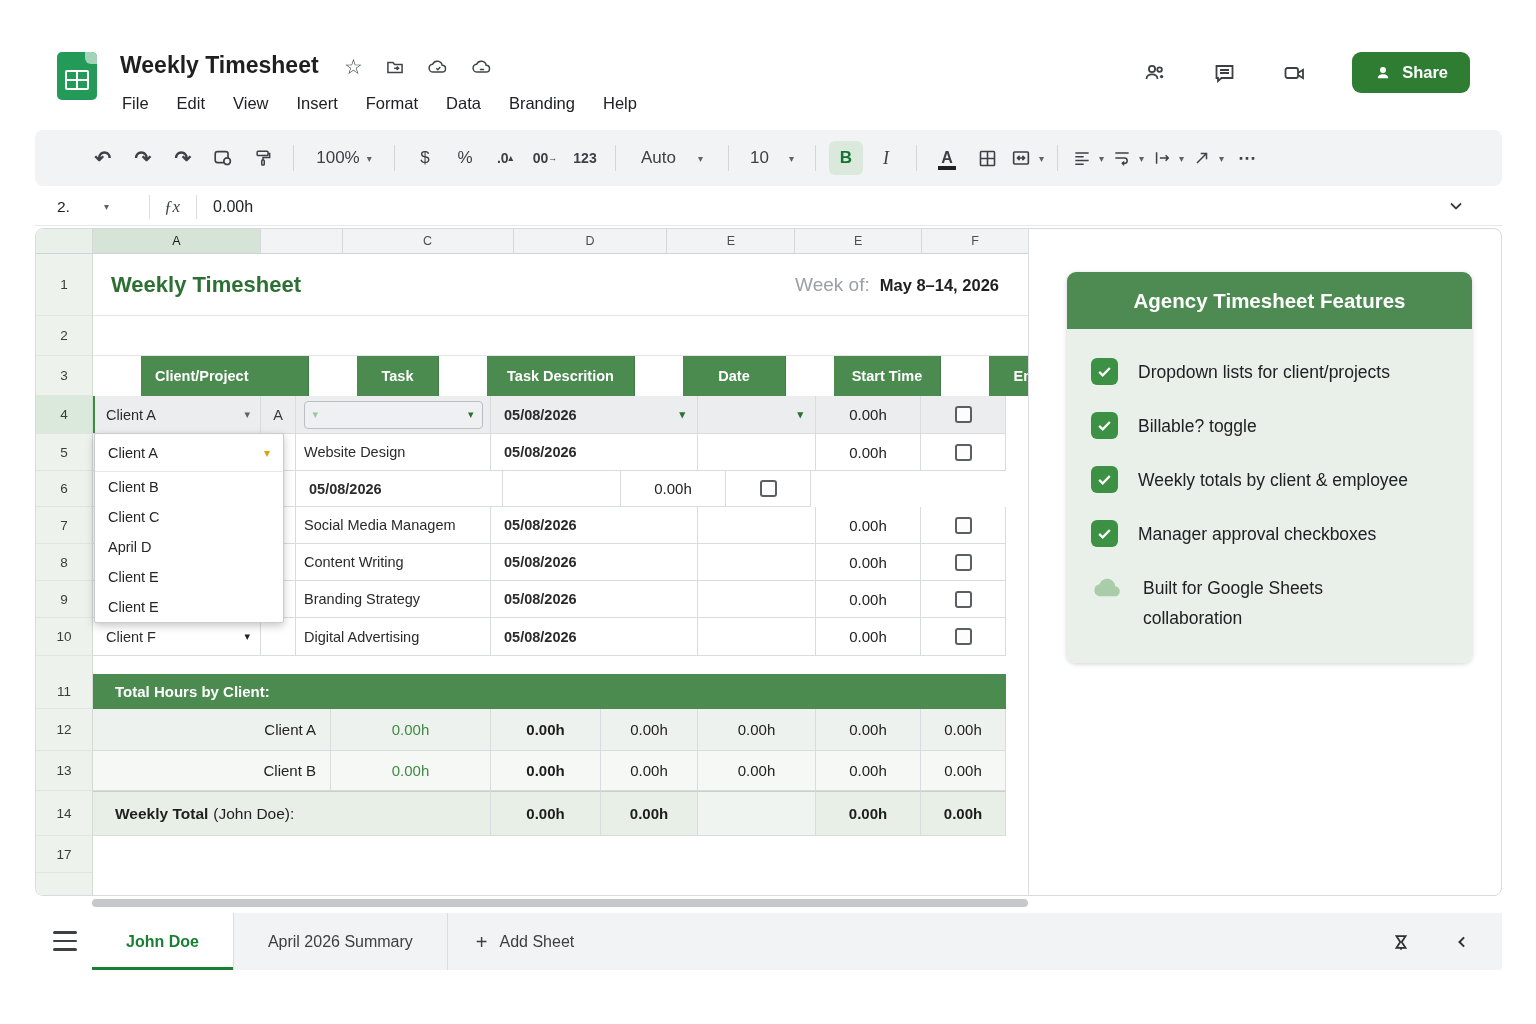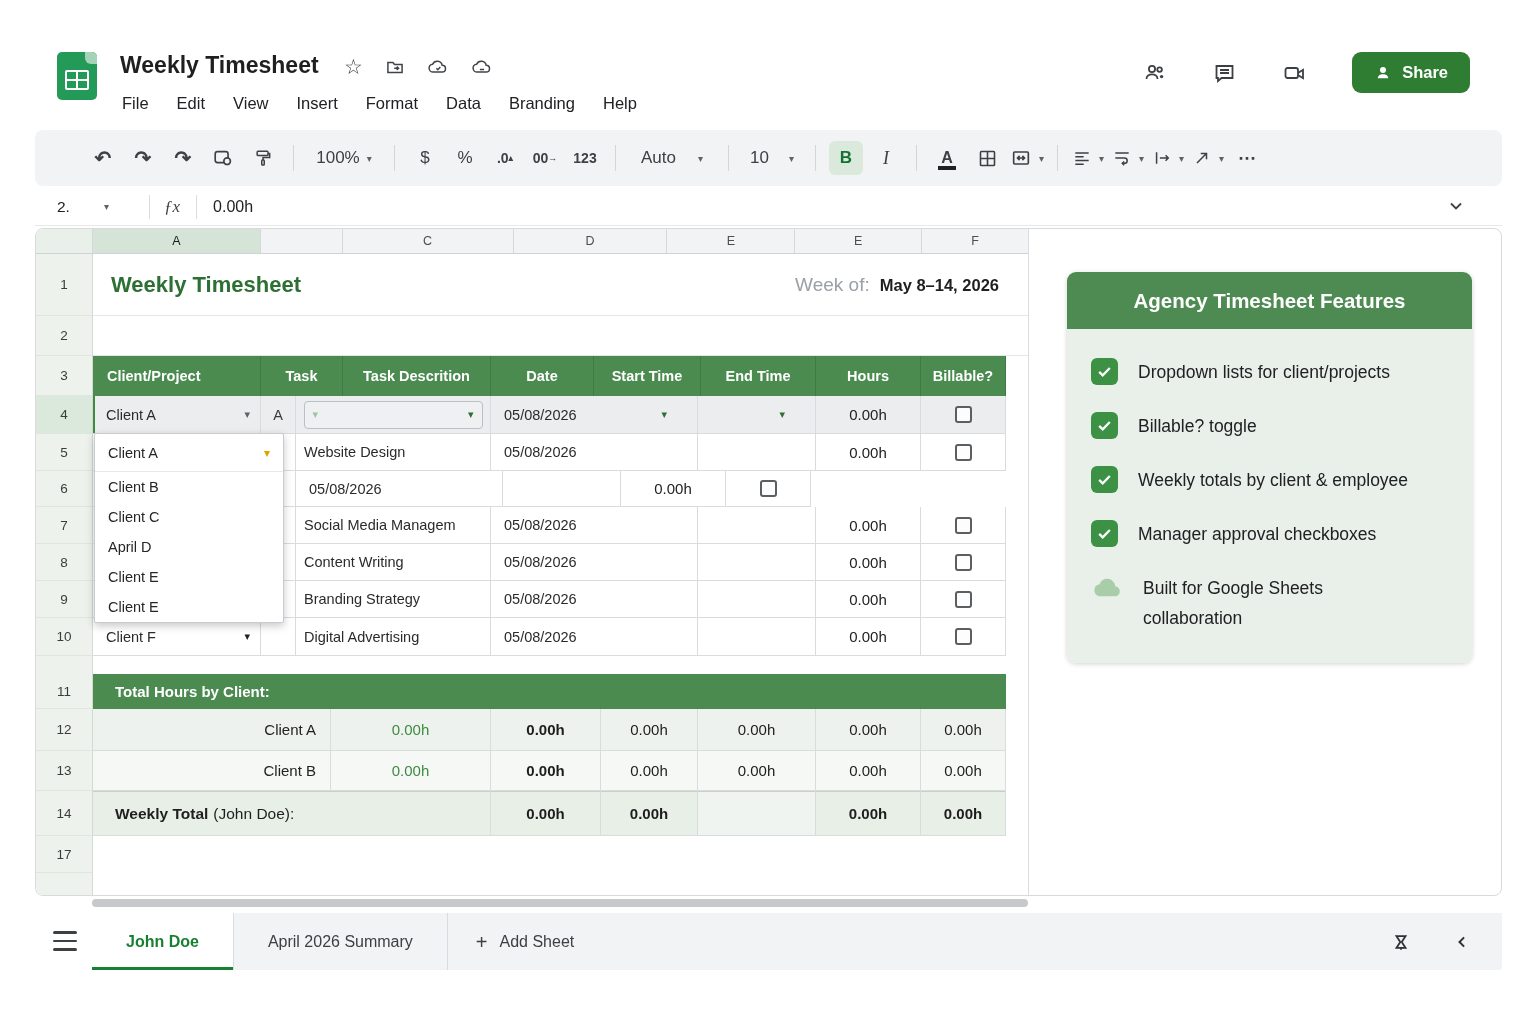--- a/index.html
+++ b/index.html
@@ -71,29 +71,29 @@
   .wd-end{width:118px}.wd-hours{width:105px}.wd-bill{width:85px}
   .wt-label{width:238px}.wt-sum{width:160px}.wt-a{width:110px}.wt-b{width:97px}
   .wt-c{width:118px}.wt-d{width:105px}.wt-e{width:85px}
   .w14-label{width:398px}
   
   .sheet-title { font-size:22px; font-weight:800; color:#2d7034; }
   .week { display:flex; align-items:baseline; gap:10px; }
   .week-label { font-size:19px; color:#9aa0a6; }
   .week-value { font-size:16.5px; font-weight:800; color:#1f1f1f; }
   
-  .hcell { background:#4b8b50; color:#fff; font-weight:700; font-size:14.5px; display:flex; align-items:center; justify-content:center; border-right:1px solid rgba(0,0,0,.12); flex:none; }
+  .hcell { background:#4b8b50; color:#fff; font-weight:700; font-size:14.5px; display:flex; align-items:center; justify-content:center; border-right:1px solid rgba(0,0,0,.12); flex:none;margin-left:48px; }
   .hcell.first { justify-content:flex-start; padding-left:14px; }
   
   .sel-row .cell { background:#ebedee; }
   .c-client { padding-left:13px; justify-content:space-between; padding-right:10px; }
   .accent-left { box-shadow:inset 2px 0 0 #3c8d40; }
   .c-task { justify-content:center; color:#3a3a3a; }
   .c-desc { padding-left:8px; }
-  .c-date { padding-left:13px; justify-content:space-between; padding-right:30px; }
+  .c-date { padding-left:13px; justify-content:space-between; padding-right:12px;font-weight:bold; }
   .c-hours { justify-content:center; font-size:15px; color:#222; }
   .c-bill { justify-content:center; }
   .g-caret { color:#2f6f35; font-size:11px; }
   .k-caret { color:#5f6368; font-size:11px; }
   .b-caret { color:#202124; font-size:11px; }
   .cb { width:17px; height:17px; border:2px solid #5c5f62; border-radius:3px; background:#fdfdfd; }
   .desc-editor { width:179px; height:28px; margin-left:0; border:1px solid #b9bfc6; background:#eef0f1; border-radius:4px; display:flex; align-items:center; justify-content:space-between; padding:0 8px; }
   .pale-caret { color:#9fc5a2; font-size:11px; }
   
   .t-green-bar { width:913px; background:#4b8b50; color:#fff; font-weight:800; font-size:15px; display:flex; align-items:center; padding-left:22px; flex:none; }

